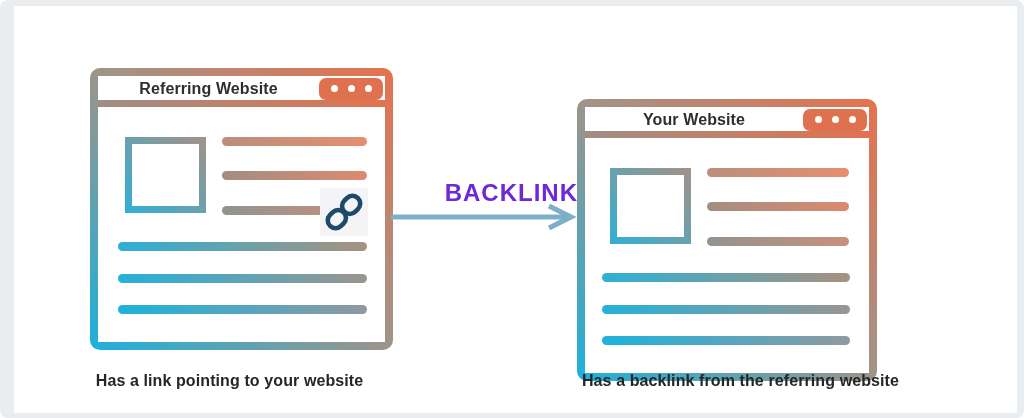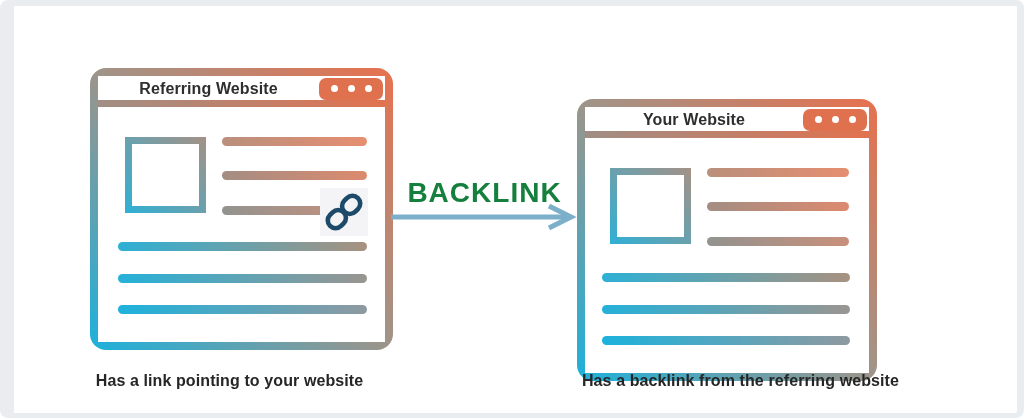--- a/index.html
+++ b/index.html
@@ -12,21 +12,21 @@
 
   
   .frame {
     position:absolute; inset:0; pointer-events:none;
     border-style:solid; border-color:#e9edf0;
     border-width:6px 7px 5px 14px; border-radius:8px;
   }
 
   
   .window {
-    position:absolute; top:68px; height:282px; padding:8px; border-radius:16px;
+    position:absolute; top:68px; height:282px; padding:8px; border-radius:10px;
     background:linear-gradient(to top right,#1cb1dc 0%,#a29387 52%,#e7714e 100%);
   }
   .window--left  { left:90px;  width:303px; }
   .window--right { left:577px; width:300px;margin-top:31px; }
   .win-inner { position:relative; width:100%; height:100%; background:#ffffff; }
 
   .titlebar { height:24px; display:flex; align-items:center; }
   .win-title {
     flex:1; text-align:center; font-size:16px; font-weight:700;
     color:#2e2e2e; white-space:nowrap; padding-top:2px; letter-spacing:0.1px;
@@ -61,22 +61,22 @@
   .l3 { top:198px; background:linear-gradient(90deg,#1db2dc,#8f99a0); }
 
   .chain-box {
     position:absolute; left:222px; top:81px; width:48px; height:48px;
     background:#f4f4f6; display:flex; align-items:center; justify-content:center;
   }
 
   
   .arrow-zone { position:absolute; left:391px; top:182px; width:187px; height:48px; text-align:center; }
   .arrow-label {
-    height:22px; line-height:22px; font-size:28px; font-weight:700;
-    letter-spacing:1px; color:#15803d; white-space:nowrap;
+    height:22px; line-height:22px; font-size:24px; font-weight:700;
+    letter-spacing:1px; color:#6d28d9; white-space:nowrap;text-align:right;
   }
   .arrow-svg { display:block; }
 
   .caption {
     position:absolute; top:372px; font-size:16px; font-weight:700;
     color:#262626; text-align:center; white-space:nowrap; letter-spacing:0.1px;
   }
   .caption--left  { left:78px;  width:303px; }
   .caption--right { left:577px; width:327px; }
 </style>

